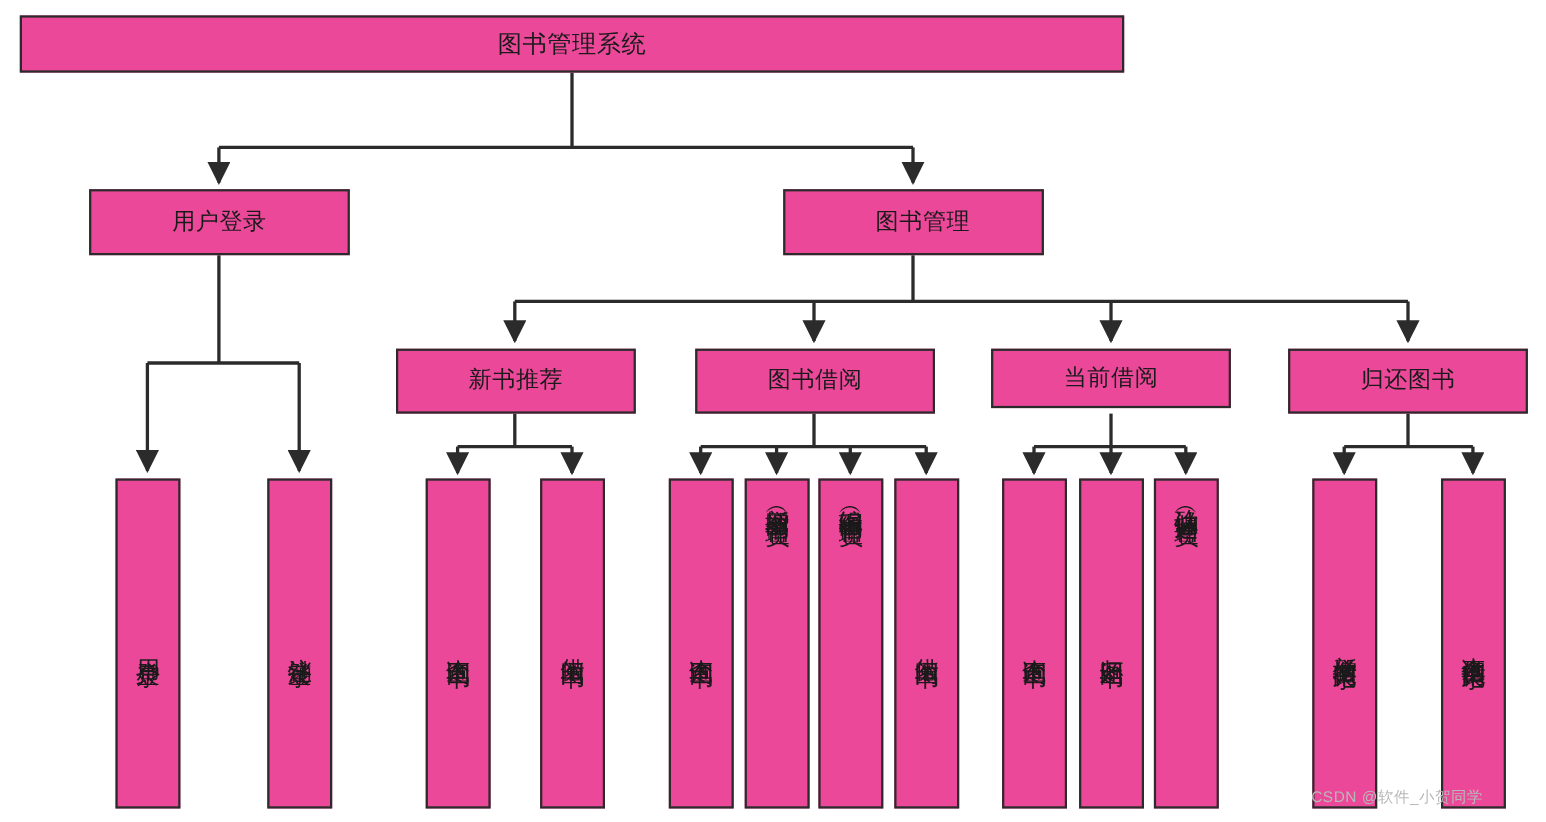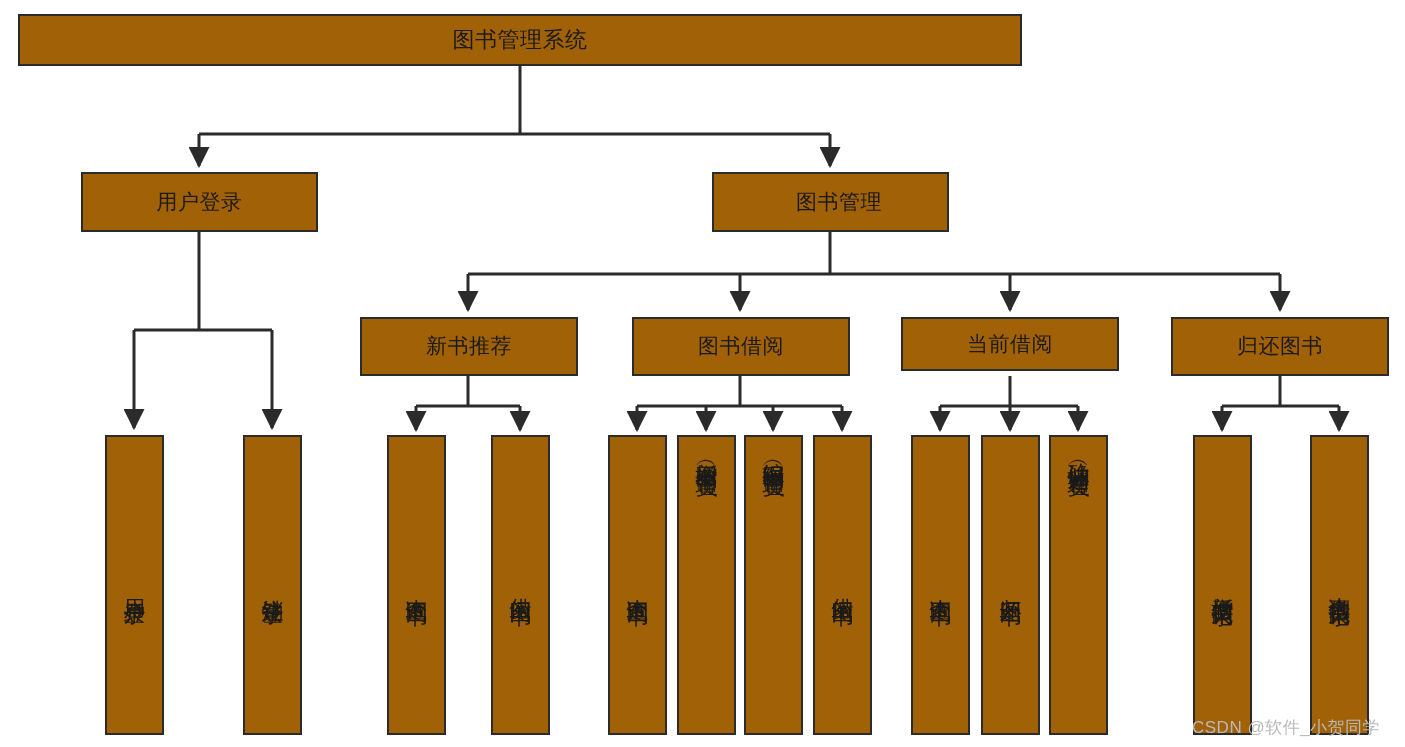--- a/index.html
+++ b/index.html
@@ -22,21 +22,21 @@
     left: 0;
     top: 0;
     width: 1405px;
     height: 747px;
     pointer-events: none;
   }
   .node {
     position: absolute;
     box-sizing: border-box;
     border: 2px solid #2b2b2b;
-    background: #a16207;
+    background: #ec4899;
     display: flex;
     align-items: center;
     justify-content: center;
     color: #1a1a1a;
   }
   .node .label {
     display: block;
     text-align: center;
     line-height: 1.18;
     letter-spacing: 0.5px;
@@ -66,21 +66,21 @@
   .node.v.tall .label {
     max-height: 288px;
   }
   
   .node.v.mid {
     align-items: center;
     padding-top: 0;
   }
   .watermark {
     position: absolute;
-    font-size: 17px;
+    font-size: 14px;
     color: #b9b9b9;
     white-space: nowrap;
     letter-spacing: 0.5px;
   }
 </style>
 </head>
 <body>
 
 <div id="canvas">
 

